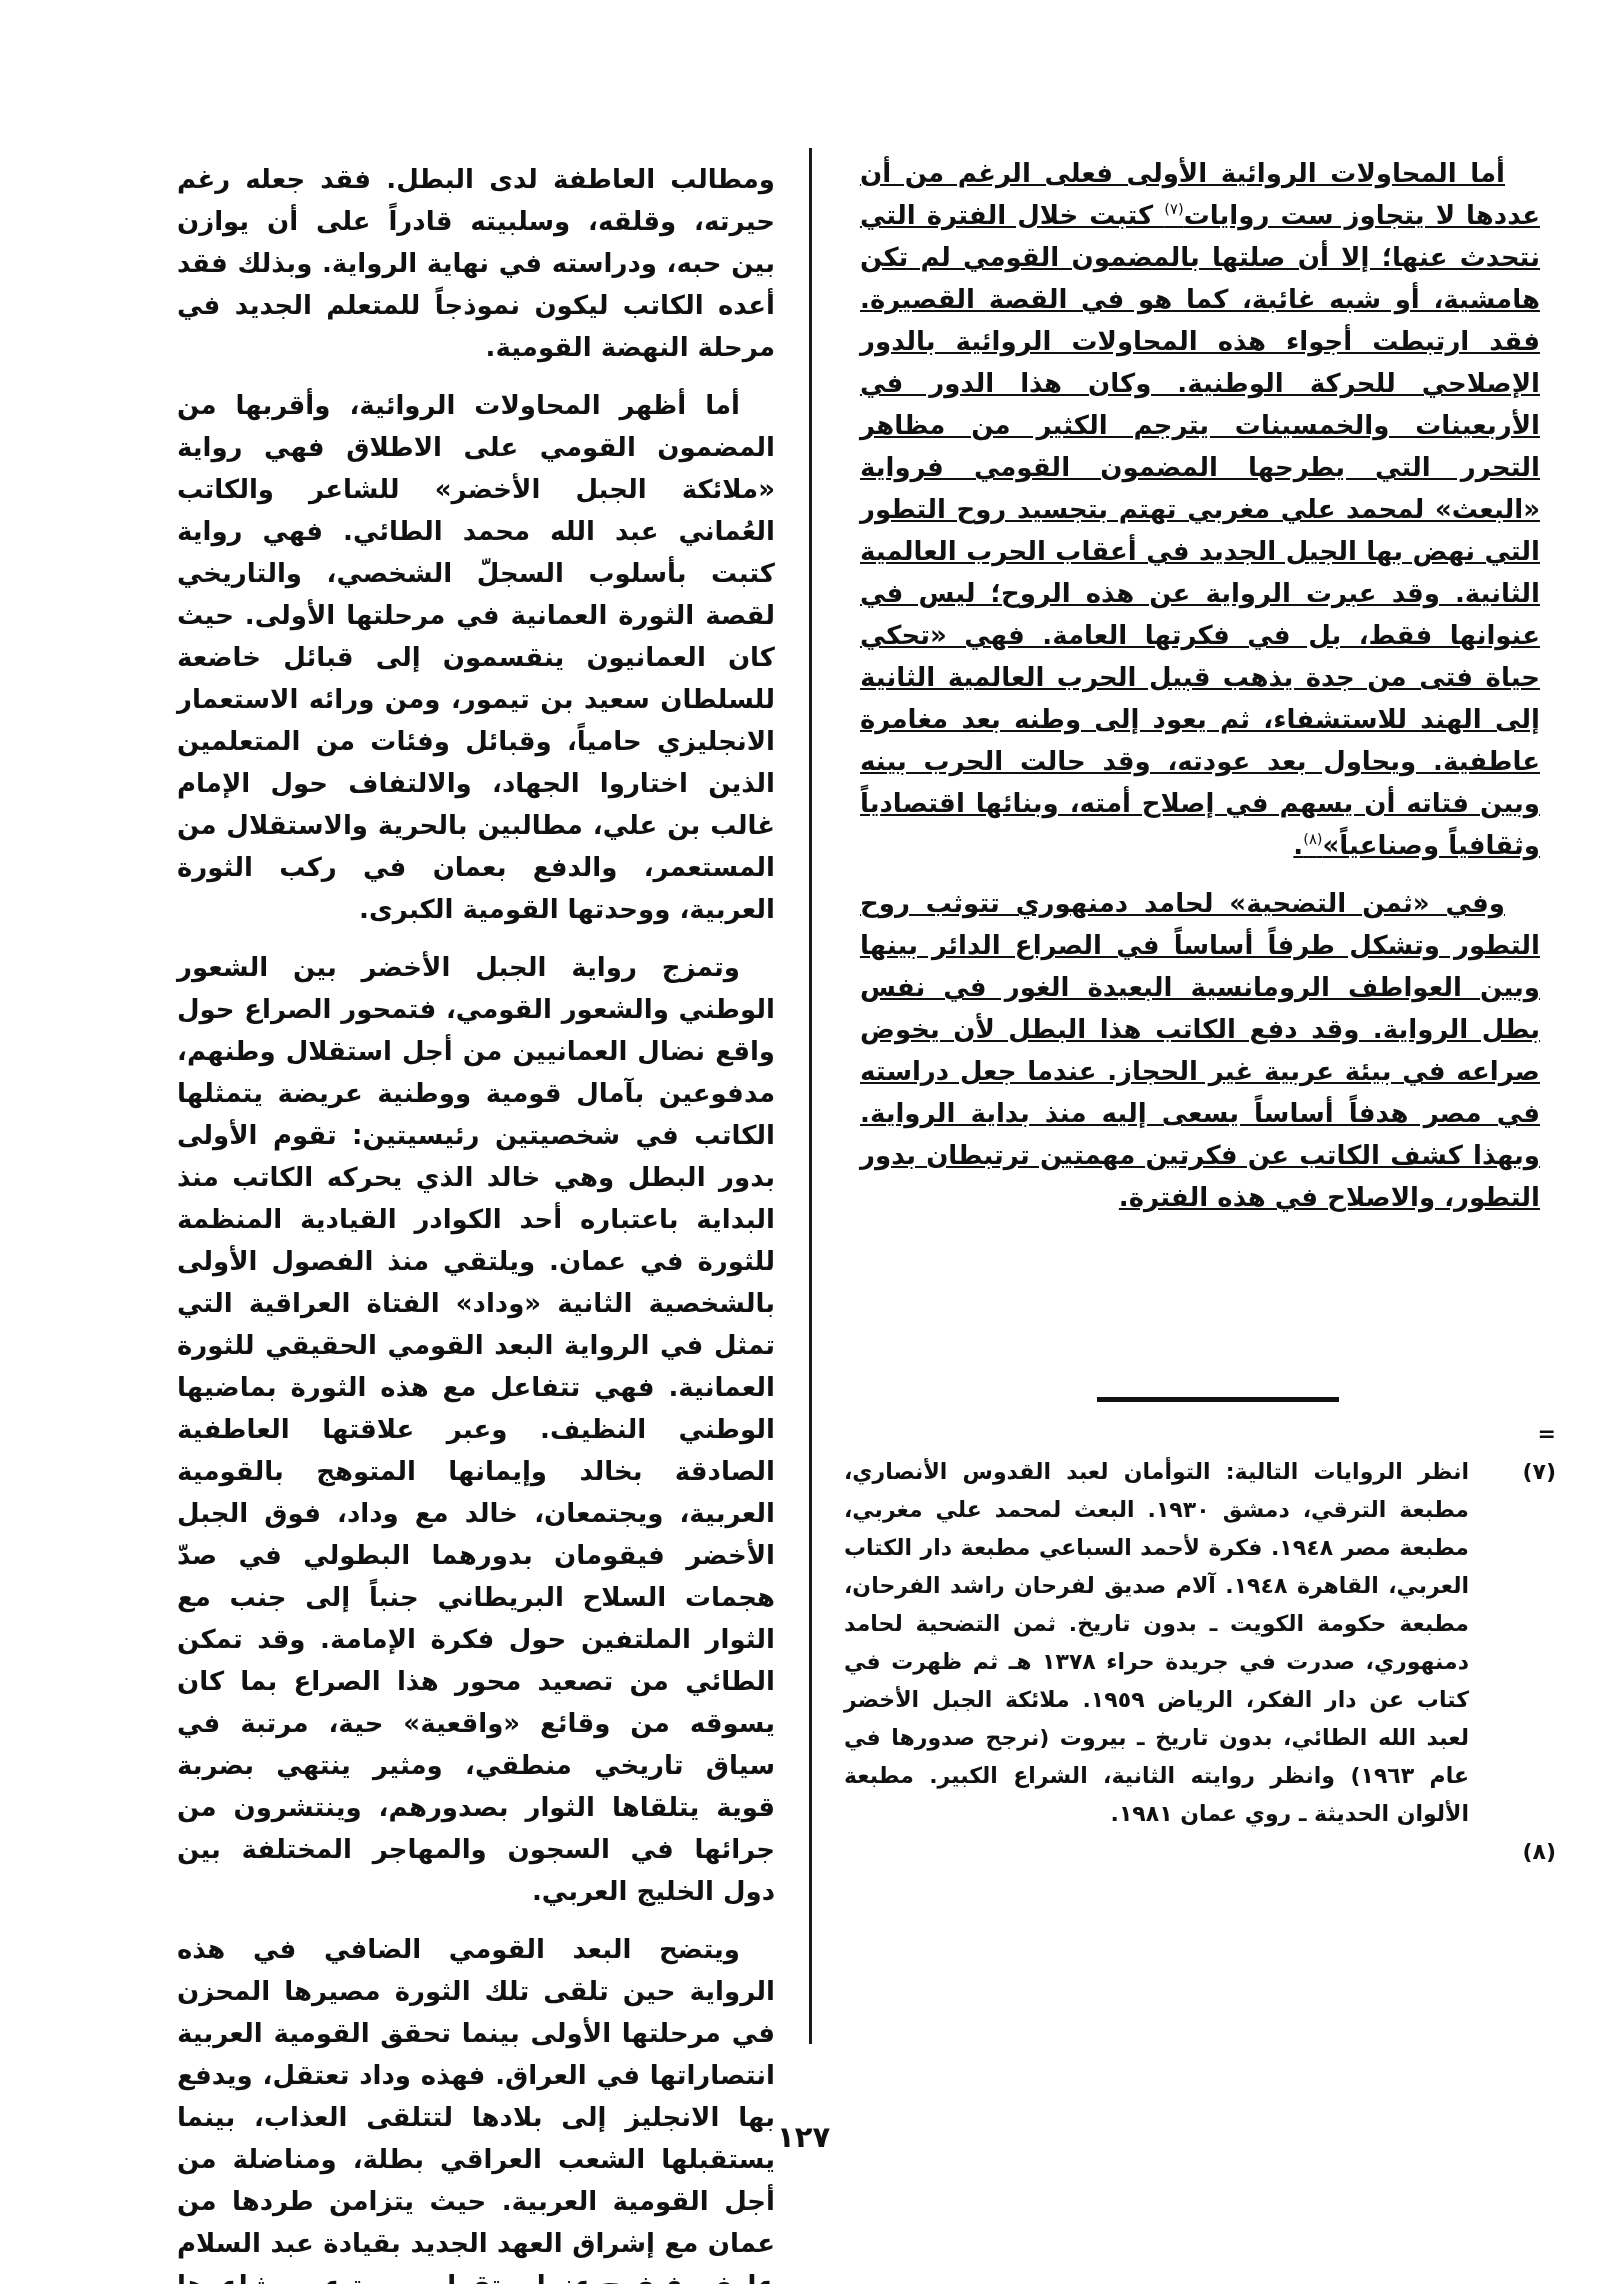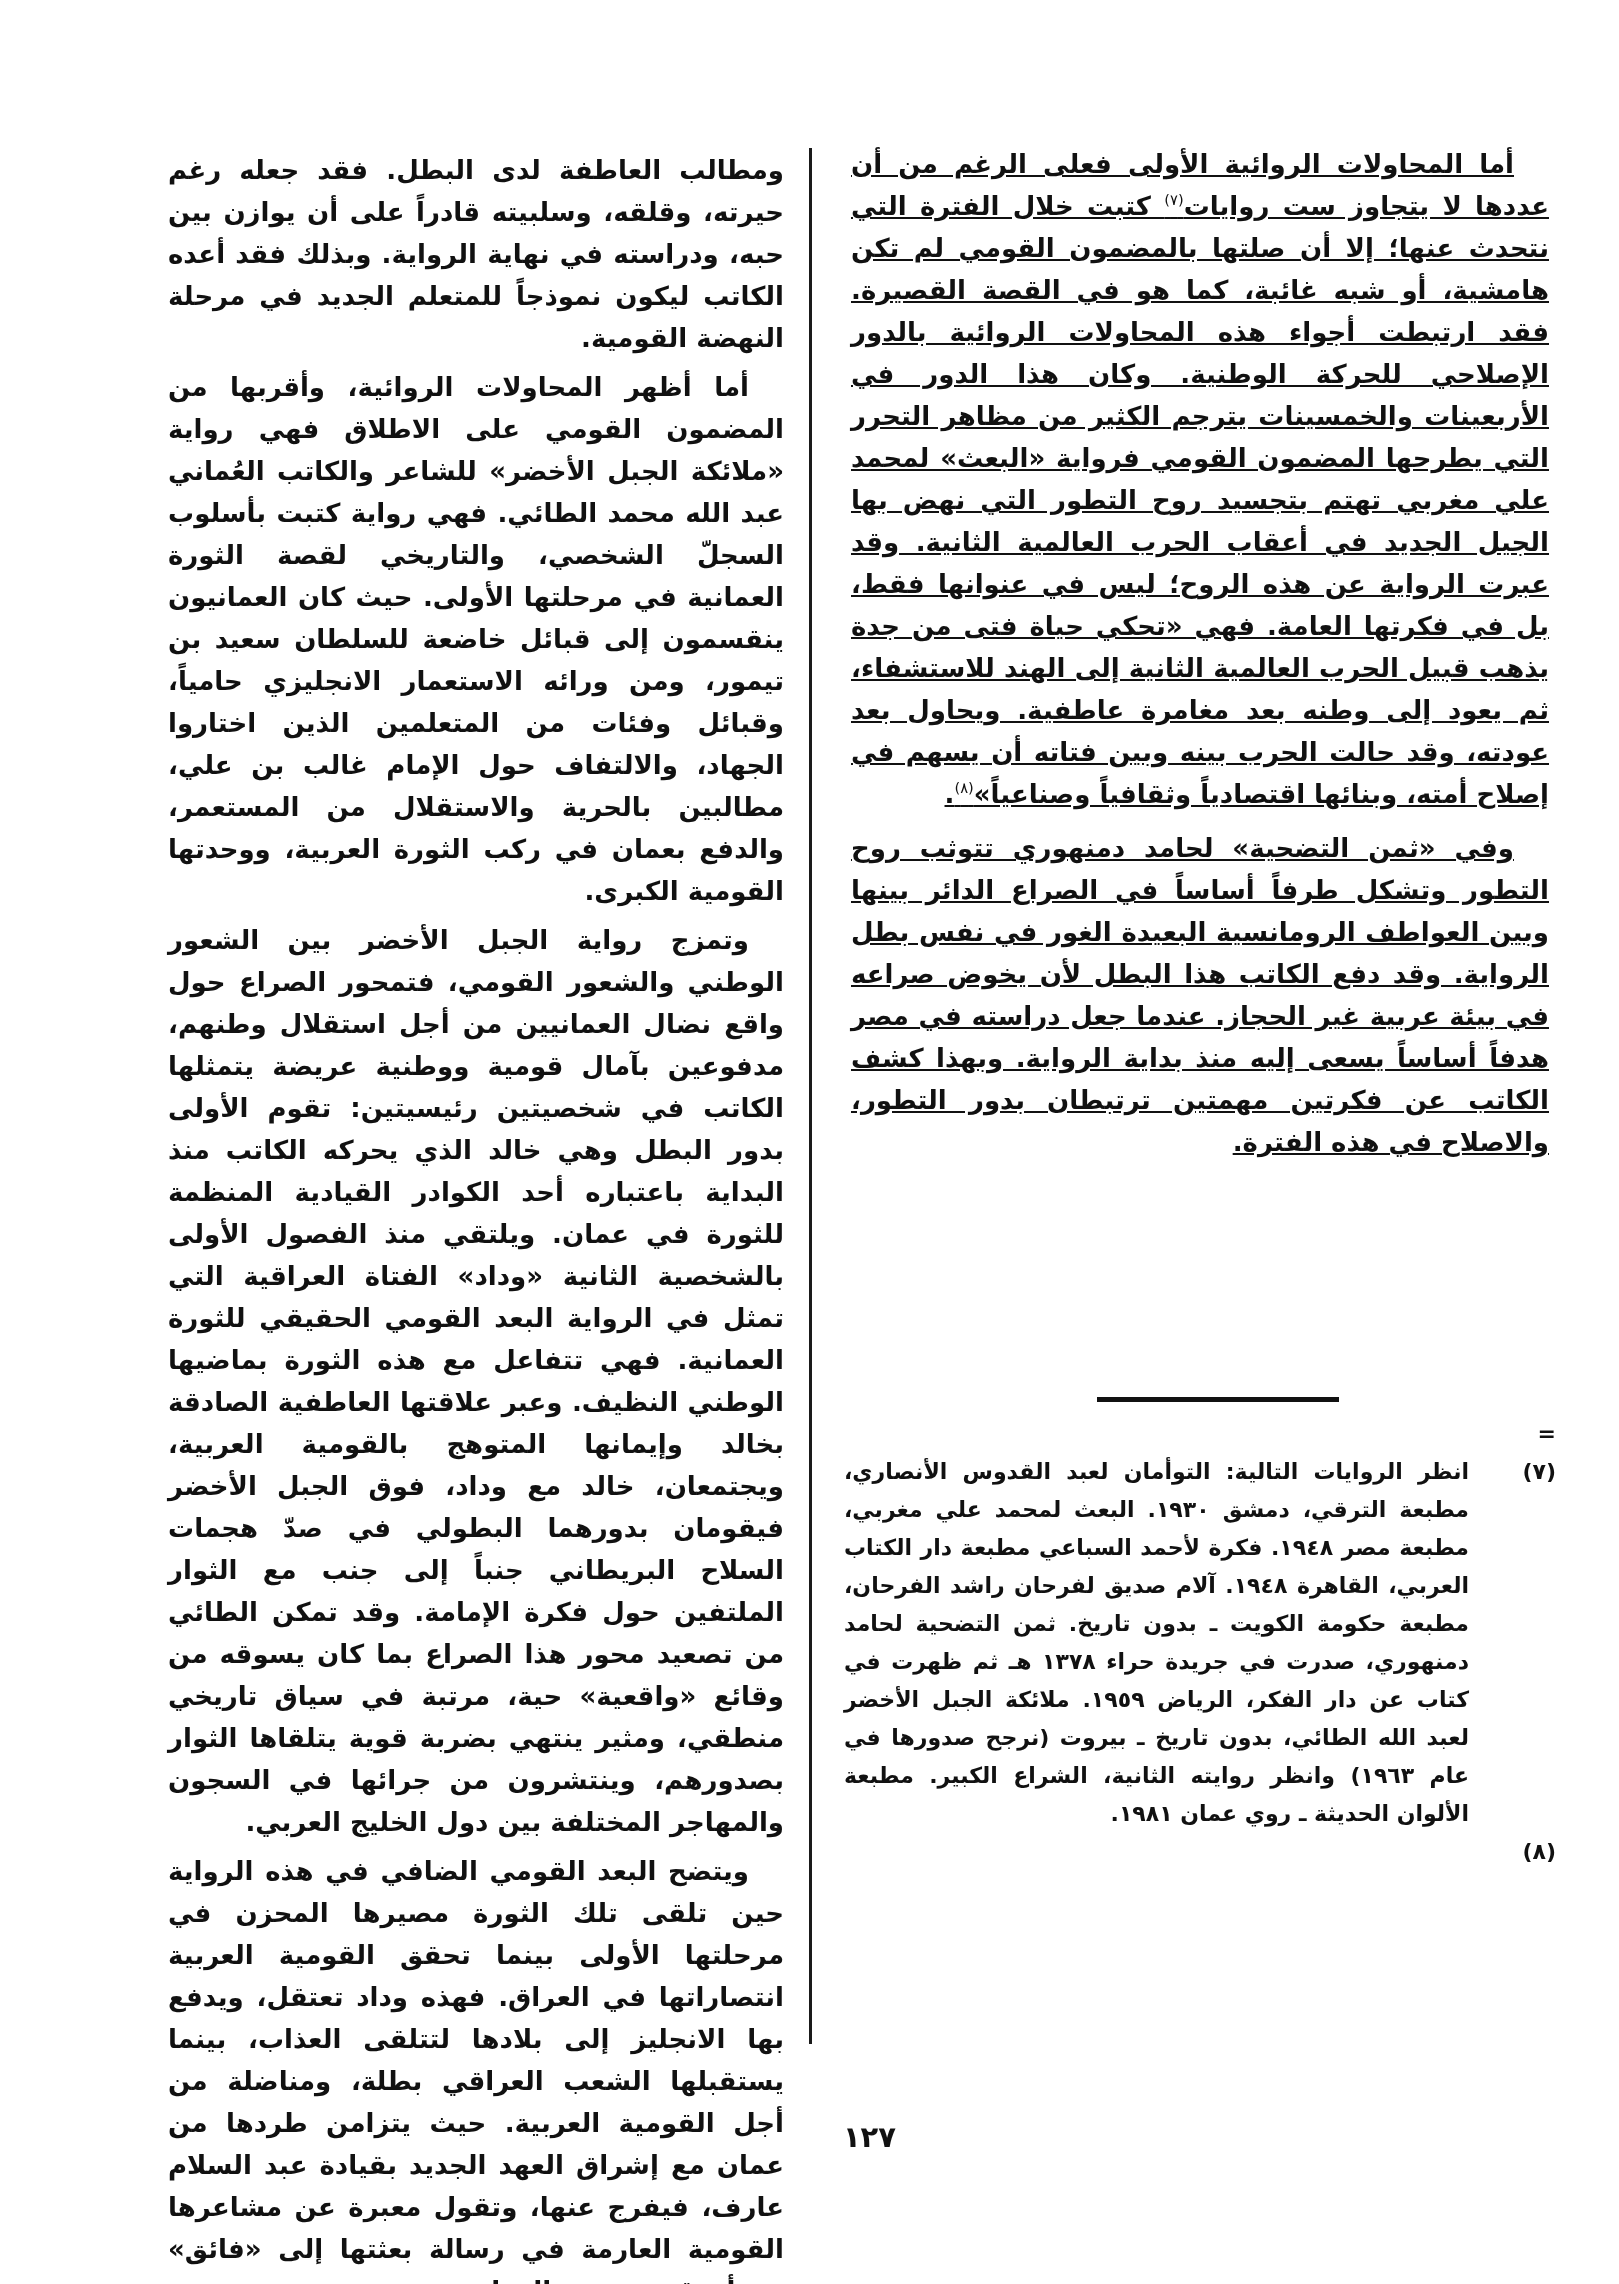--- a/index.html
+++ b/index.html
@@ -9,40 +9,40 @@
   }
   .page { position: absolute; inset: 0; }
   .col {
     position: absolute; direction: rtl; text-align: justify;
     text-align-last: right;
     font-size: 26px; line-height: 42px; font-weight: bold;
     letter-spacing: 0;
   }
   .col-right { left: 844px; top: 136px; width: 712px; text-decoration: underline; }
   .col-left  { left: 161px;  top: 142px; width: 630px; }
-  .col p { margin: 7px; }
+  .col p { margin: 16px; }
   .col p.indent { text-indent: 35px; }
   .divider {
     position: absolute; left: 809px; top: 148px; width: 2.7px; height: 1896px;
     background: #1a1a1a;
   }
   .fn-rule {
     position: absolute; left: 1097px; top: 1397px; width: 242px; height: 4.7px;
     background: #111111;
   }
   .footnotes {
     position: absolute; left: 844px; top: 1415px; width: 712px;
     direction: rtl; font-size: 22px; line-height: 38px; font-weight: bold;
   }
   .fn { display: flex; flex-direction: row; margin: 0; }
   .fn-num { width: 87px; flex: 0 0 87px; text-align: right; padding-right: 0; }
   .fn-text { flex: 1; text-align: justify; text-align-last: right; }
   .page-number {
-    position: absolute; left: 816px; top: 2120px; width: 80px;
-    text-align: right; font-size: 29px; font-weight: bold; direction: rtl;
+    position: absolute; left: 777px; top: 2120px; width: 80px;
+    text-align: left; font-size: 29px; font-weight: bold; direction: rtl;
   }
   .sup { font-size: 14.7px; vertical-align: super; line-height: 0; font-weight: normal; }
 </style>
 </head>
 <body>
 
 <div class="page">
 
   <div class="col col-right">
     <p class="indent"><span>أما المحاولات الروائية الأولى فعلى الرغم من أن عددها لا يتجاوز ست روايات</span><span class="sup">(٧)</span><span> كتبت خلال الفترة التي نتحدث عنها؛ إلا أن صلتها بالمضمون القومي لم تكن هامشية، أو شبه غائبة، كما هو في القصة القصيرة. فقد ارتبطت أجواء هذه المحاولات الروائية بالدور الإصلاحي للحركة الوطنية. وكان هذا الدور في الأربعينات والخمسينات يترجم الكثير من مظاهر التحرر التي يطرحها المضمون القومي فرواية «البعث» لمحمد علي مغربي تهتم بتجسيد روح التطور التي نهض بها الجيل الجديد في أعقاب الحرب العالمية الثانية. وقد عبرت الرواية عن هذه الروح؛ ليس في عنوانها فقط، بل في فكرتها العامة. فهي «تحكي حياة فتى من جدة يذهب قبيل الحرب العالمية الثانية إلى الهند للاستشفاء، ثم يعود إلى وطنه بعد مغامرة عاطفية. ويحاول بعد عودته، وقد حالت الحرب بينه وبين فتاته أن يسهم في إصلاح أمته، وبنائها اقتصادياً وثقافياً وصناعياً»</span><span class="sup">(٨)</span><span>.</span></p>

